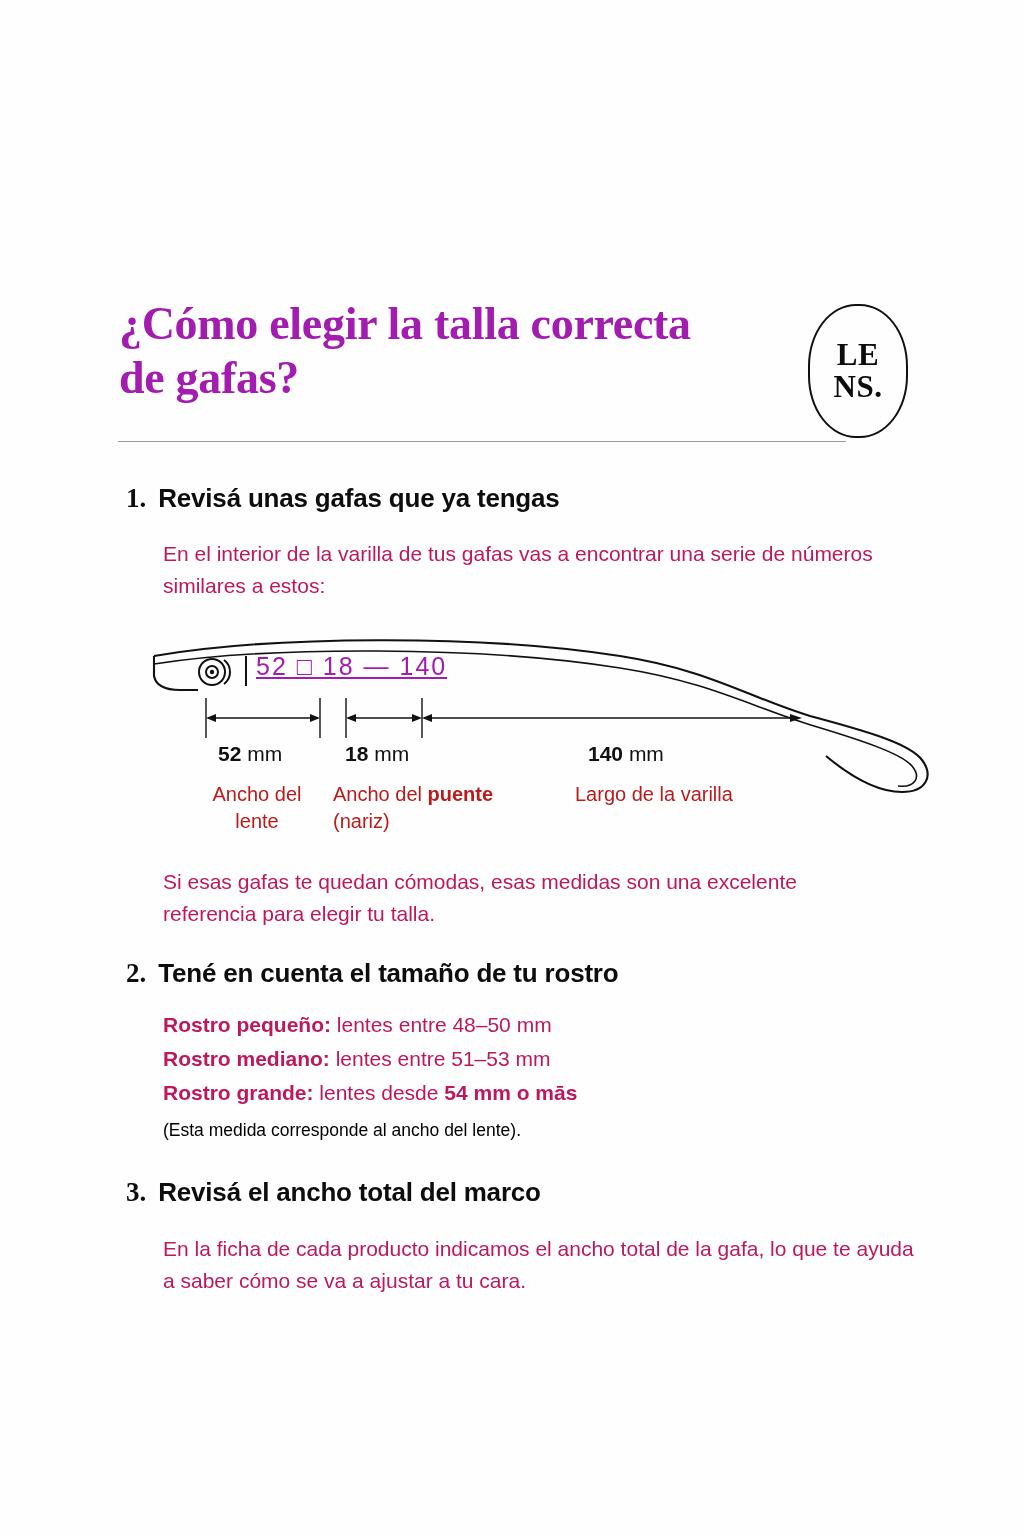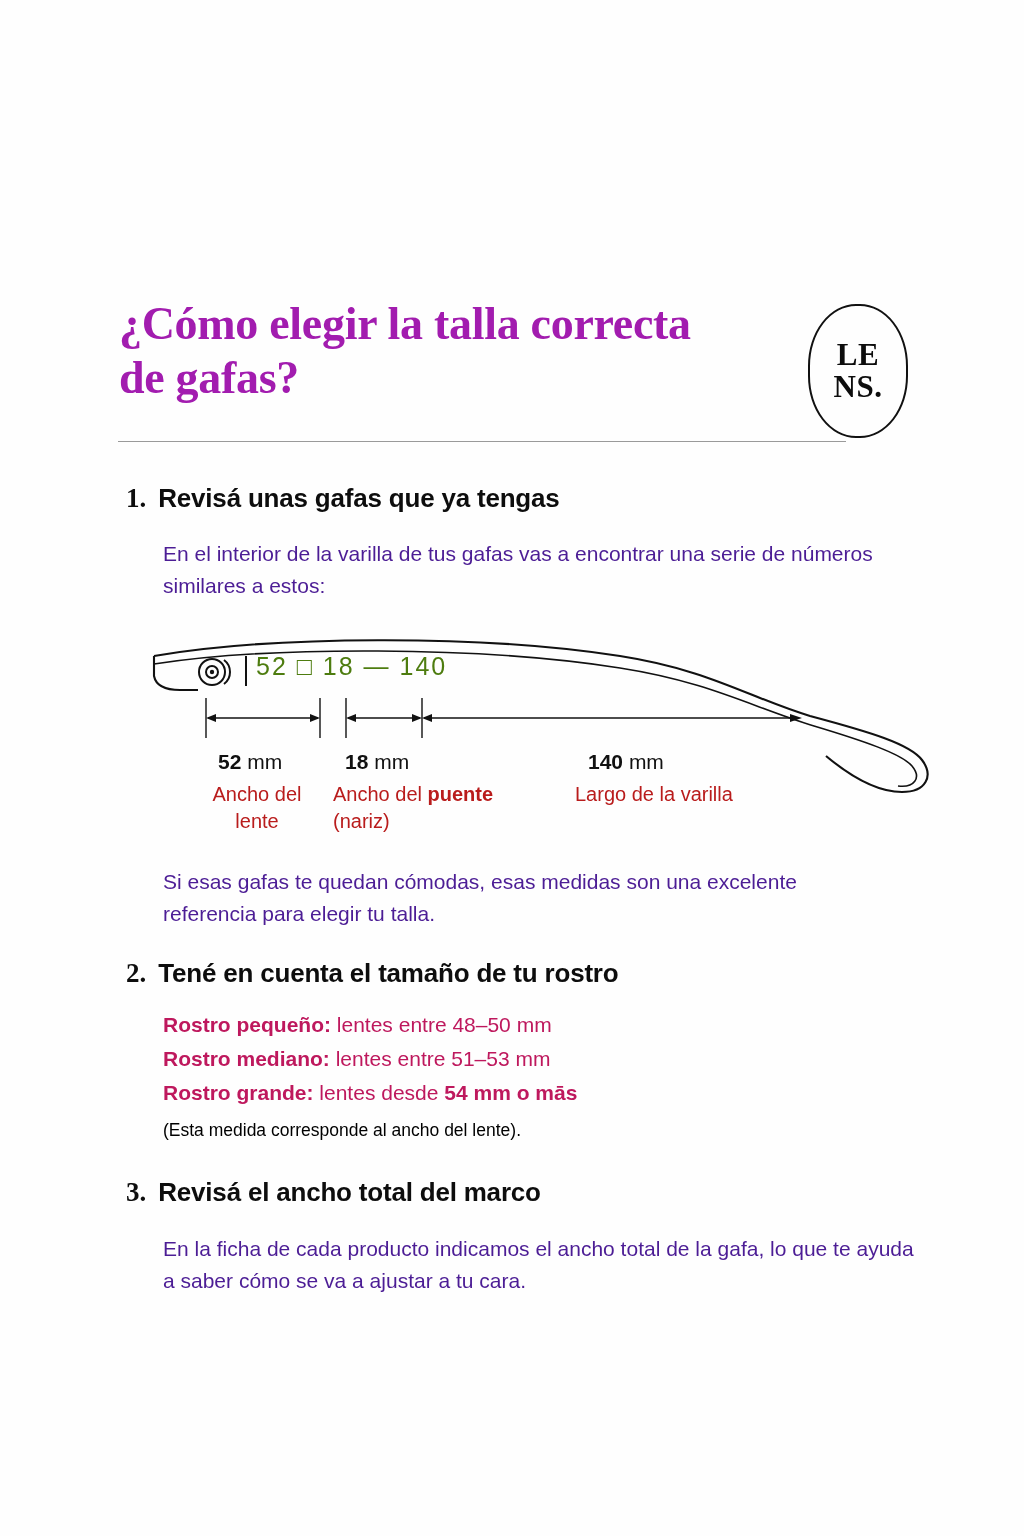--- a/index.html
+++ b/index.html
@@ -93,48 +93,48 @@
     font-weight: 700;
     color: #0d0d0d;
     letter-spacing: -0.2px;
   }
 
   .body-text {
     position: absolute;
     left: 163px;
     font-size: 21px;
     line-height: 1.52;
-    color: #4c1d95;
+    color: #be185d;
     font-weight: 400;
   }
 
   
   .diagram {
     position: absolute;
     left: 150px;
     top: 620px;
     width: 790px;
     height: 230px;
   }
   .stamp-text {
     position: absolute;
     left: 256px;
     top: 652px;
     font-size: 25px;
     letter-spacing: 2px;
-    color: #4d7c0f;
+    color: #a21caf;
     white-space: nowrap;
+    text-decoration: underline;
   }
 
   .dim-label {
     position: absolute;
     font-size: 21px;
     color: #111;
     white-space: nowrap;
-    margin-top: 8px;
   }
   .dim-label b { font-weight: 700; }
 
   .cap {
     position: absolute;
     font-size: 20px;
     color: #b91c1c;
     line-height: 1.35;
   }
   .cap b { font-weight: 700; }

